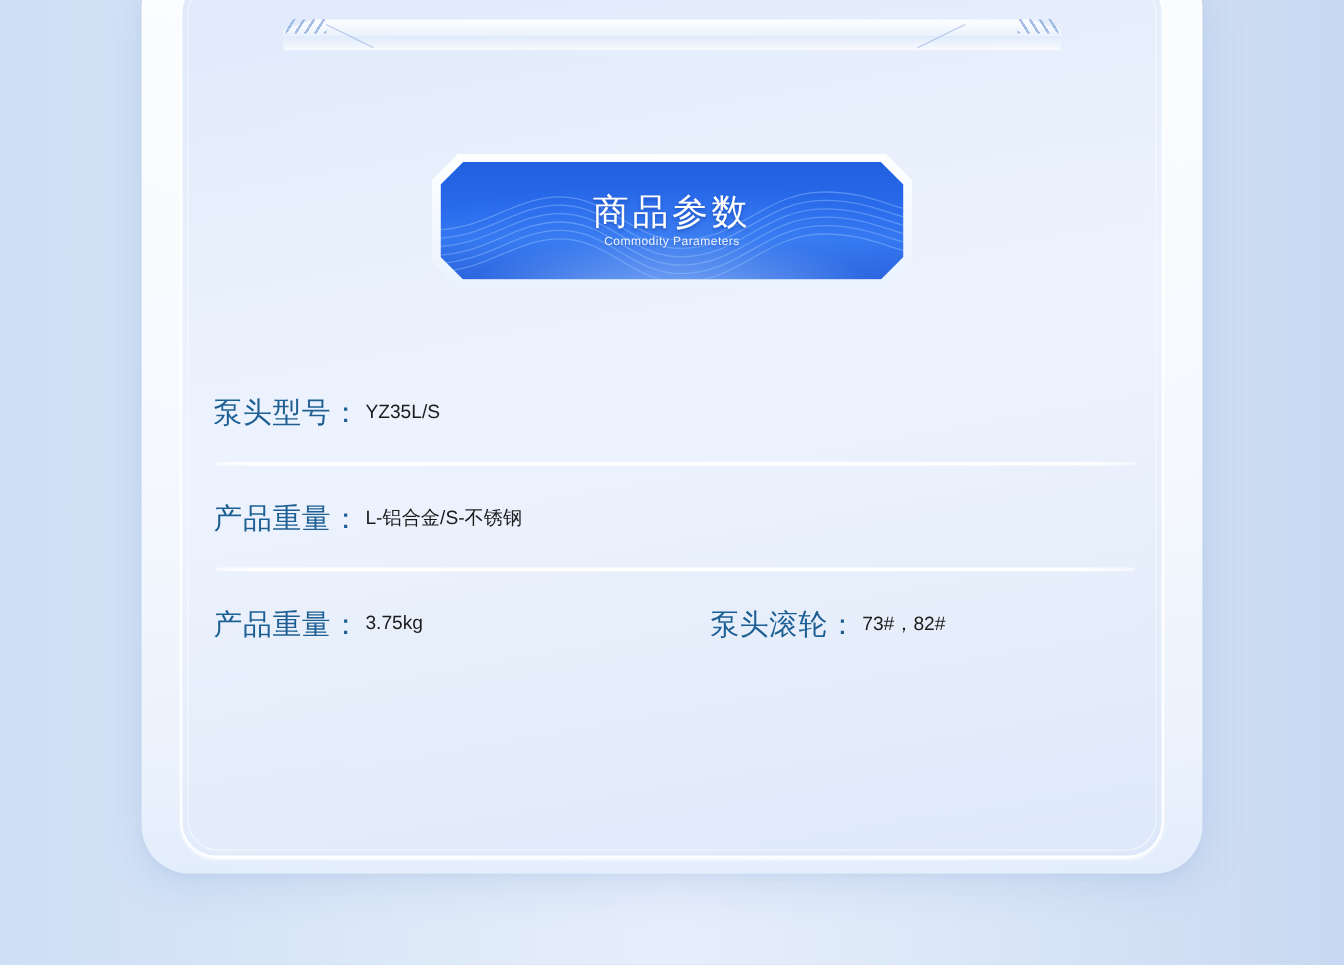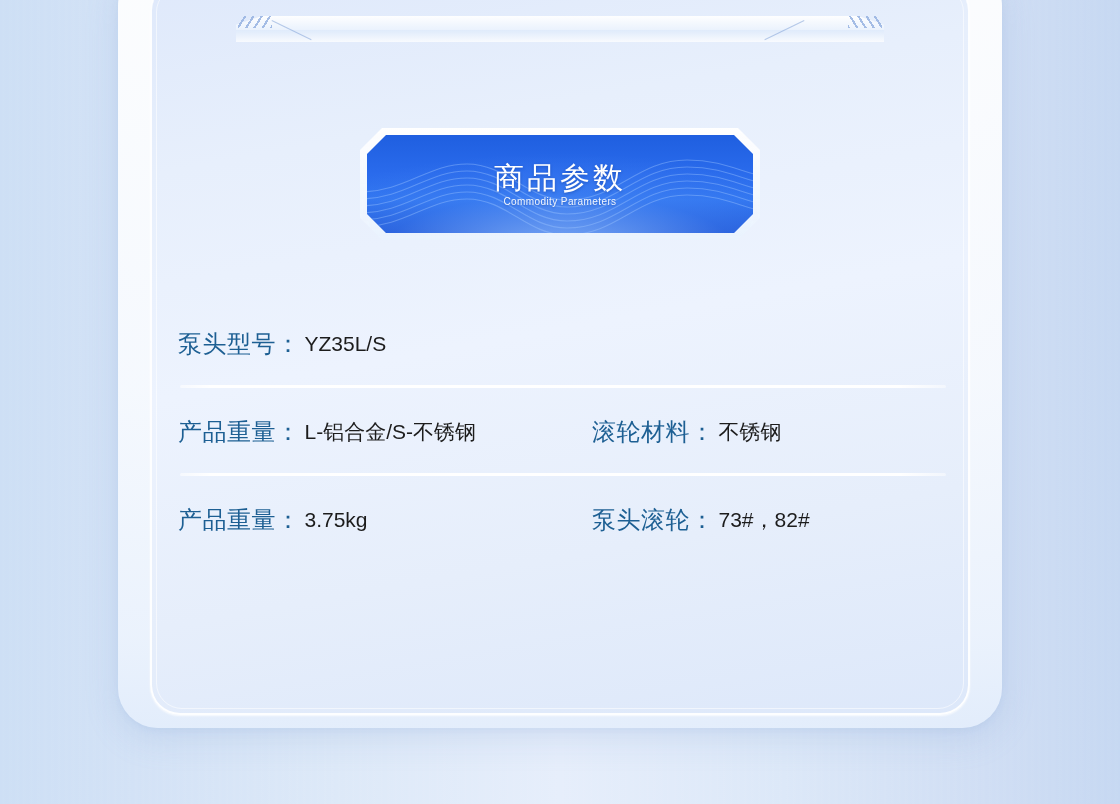--- a/index.html
+++ b/index.html
@@ -254,21 +254,21 @@
   .cell.left  { width: 414px; }
   .cell.right { width: 354px; }
 
   .p-label {
     font-size: 24px;
     color: #1d5f93;
     white-space: nowrap;
     letter-spacing: .5px;
   }
   .p-value {
-    font-size: 21px;
+    font-size: 16px;
     color: #1c1c1c;
     white-space: nowrap;
     margin-left: 4px;
   }
 </style>
 </head>
 <body>
 
 <div class="page-bg"></div>
 
@@ -312,24 +312,20 @@
       <span class="p-value">YZ35L/S</span>
     </div>
   </div>
 
 
   <div class="param-row">
     <div class="cell left">
       <span class="p-label">产品重量：</span>
       <span class="p-value">L-铝合金/S-不锈钢</span>
     </div>
-    <div class="cell right">
-      <span class="p-label">滚轮材料：</span>
-      <span class="p-value">不锈钢</span>
-    </div>
   </div>
 
   <div class="param-row">
     <div class="cell left">
       <span class="p-label">产品重量：</span>
       <span class="p-value">3.75kg</span>
     </div>
     <div class="cell right">
       <span class="p-label">泵头滚轮：</span>
       <span class="p-value">73#，82#</span>

